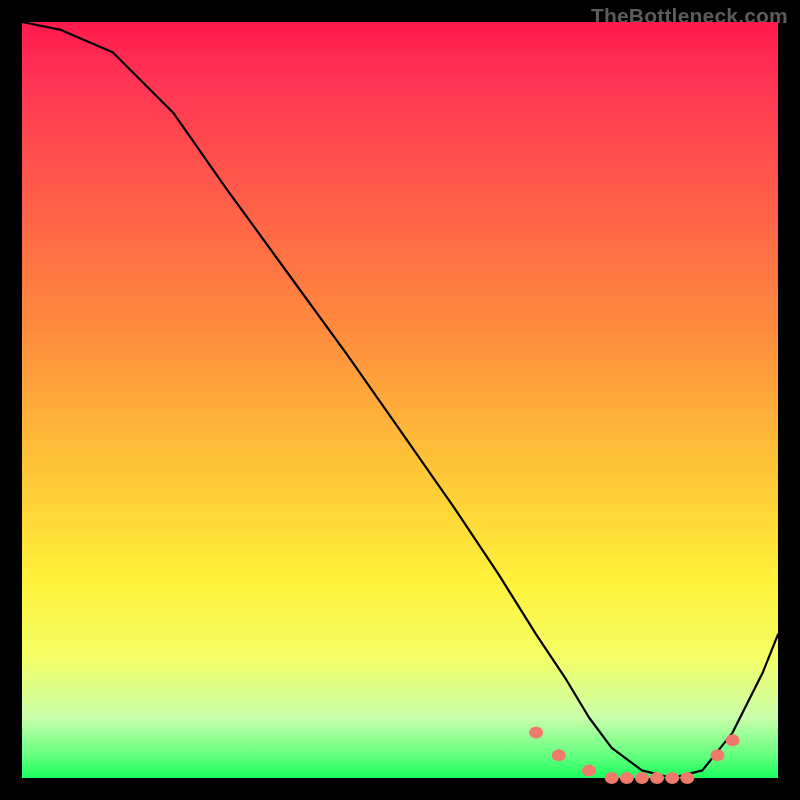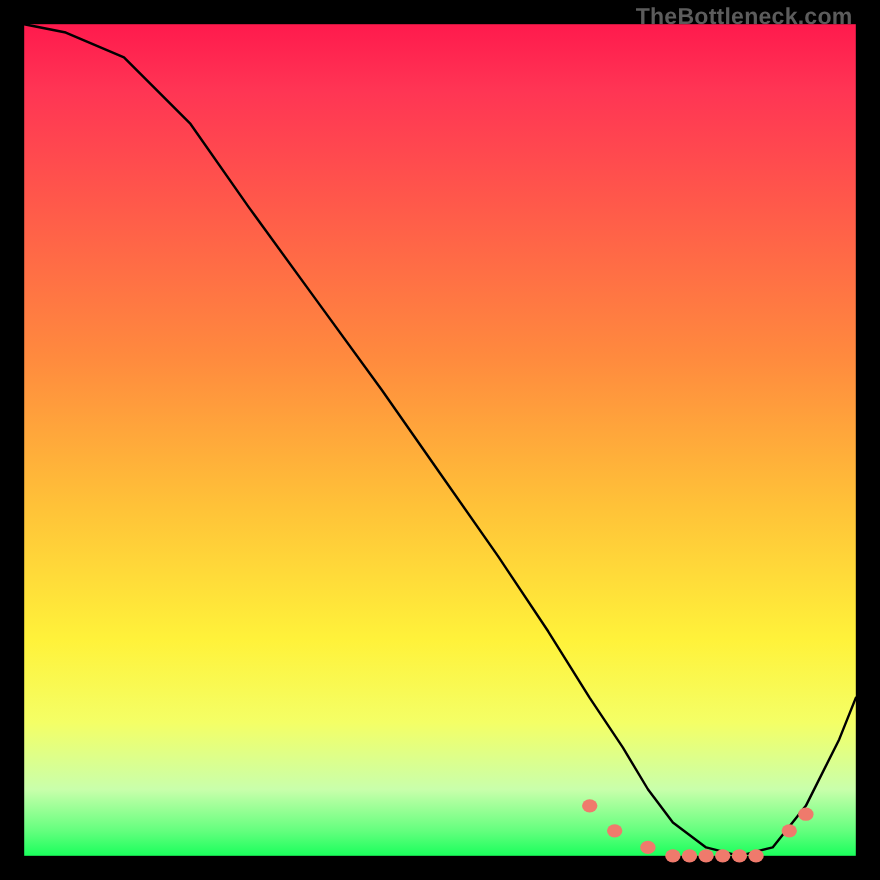--- a/index.html
+++ b/index.html
@@ -35,21 +35,21 @@
       #fff23a 74%,
       #f4ff66 84%,
       #c9ffab 92%,
       #64ff7e 97%,
       #1aff5c 100%
     );
   }
   .watermark {
     position: absolute;
     top: 4px;
-    right: 25px;
+    right: 12px;
     color: #5c5c5c;
     font-size: 21px;
     font-weight: 600;
     letter-spacing: 0.2px;
     user-select: none;
   }
   svg.curve {
     position: absolute;
     left: 0;
     top: 0;

